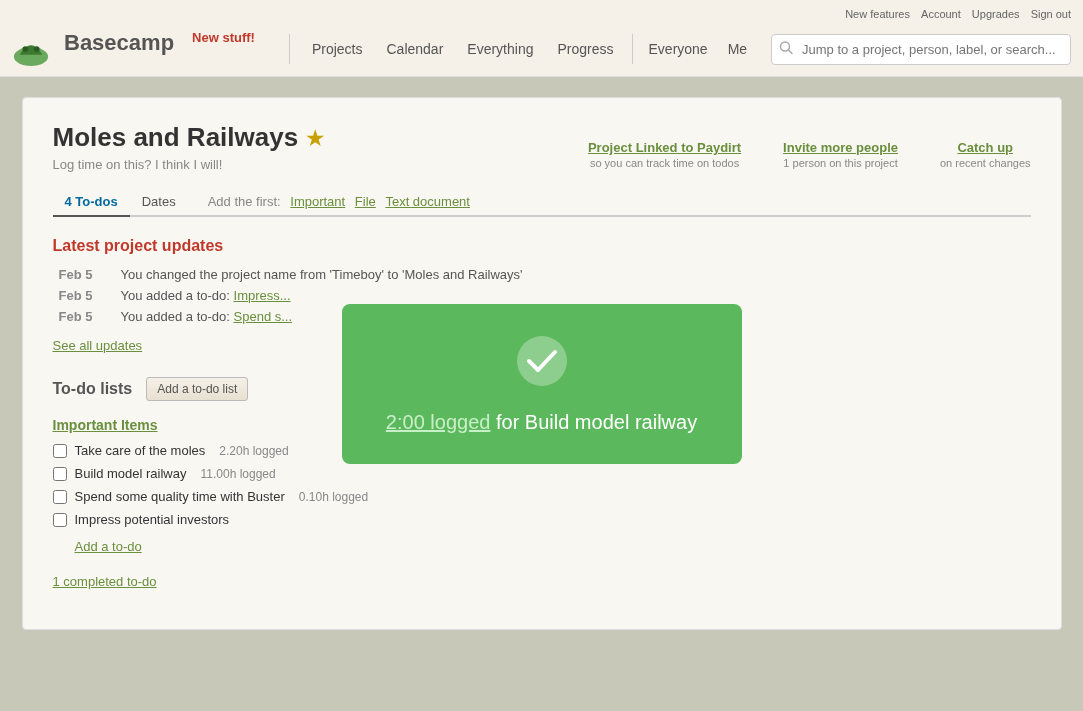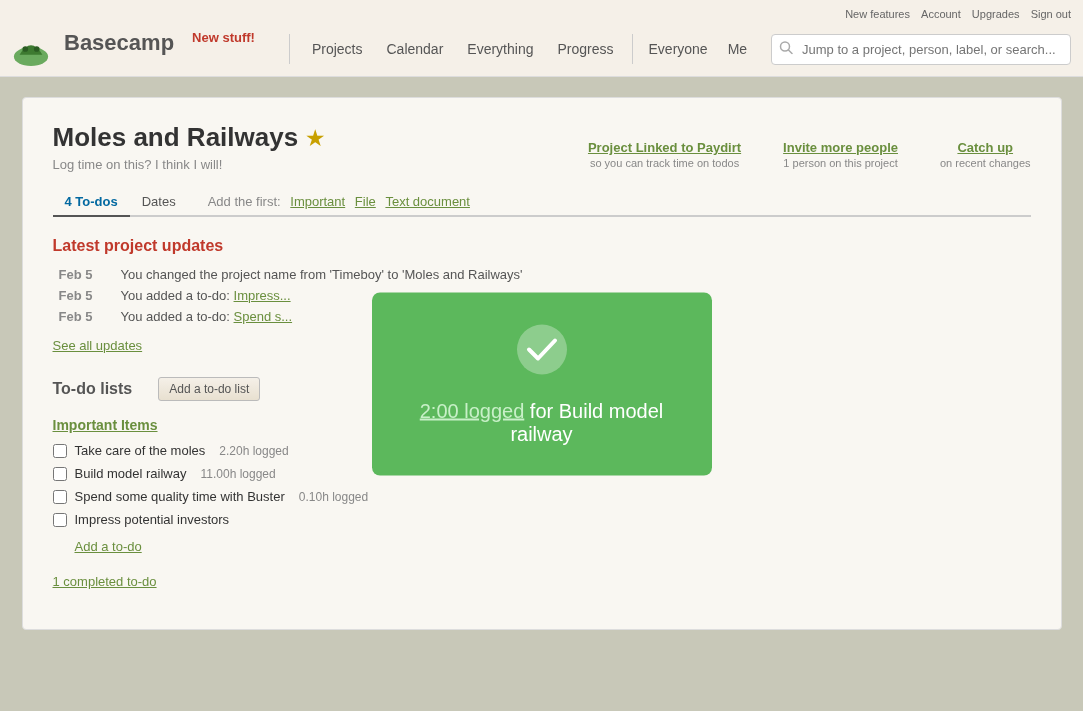--- a/index.html
+++ b/index.html
@@ -246,21 +246,20 @@
       color: #555;
     }
     #add-todo-list-btn {
       padding: 4px 10px;
       background: linear-gradient(#f5f0e8, #e8e0d0);
       border: 1px solid #bbb;
       border-radius: 3px;
       font-size: 12px;
       color: #555;
       cursor: pointer;
-      margin-left: 12px;
     }
     #important-items-title {
       font-size: 14px;
       font-weight: bold;
       color: #6a8f3e;
       text-decoration: underline;
       margin-bottom: 10px;
       display: block;
       cursor: pointer;
     }
@@ -301,21 +300,21 @@
     }
 
     
     #overlay {
       position: absolute;
       top: 50%;
       left: 50%;
       transform: translate(-50%, -50%) translateY(20px);
       background: #5cb85c;
       border-radius: 8px;
-      width: 340px;
+      width: 400px;
       padding: 30px 20px;
       text-align: center;
       z-index: 100;
     }
     #overlay-check {
       font-size: 48px;
       color: white;
       margin-bottom: 12px;
     }
     #overlay-text {

